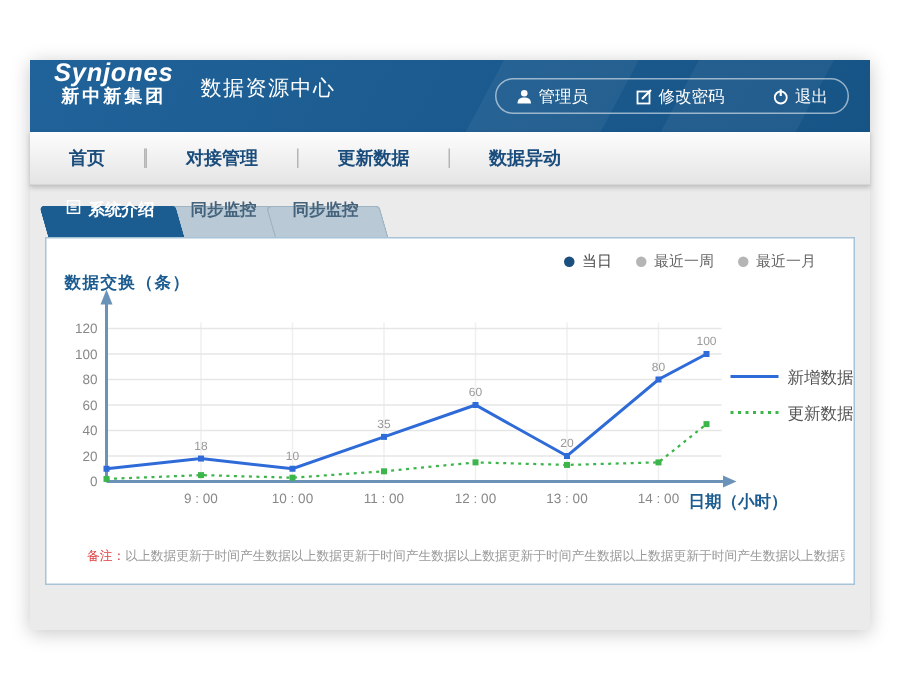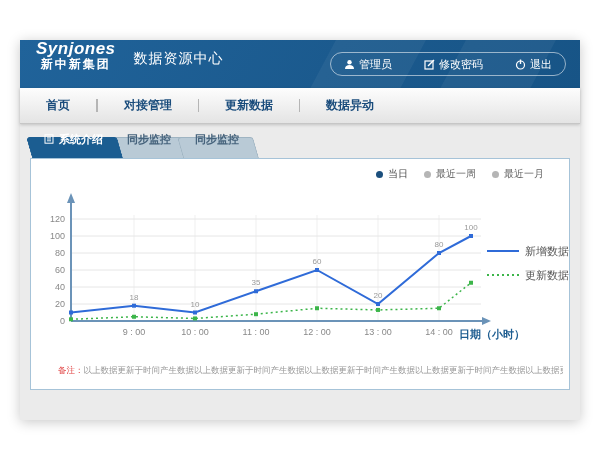--- a/index.html
+++ b/index.html
@@ -131,20 +131,21 @@
         <div class="radio-opt">
           <span class="radio-dot"></span>
           <span>最近一周</span>
         </div>
         <div class="radio-opt">
           <span class="radio-dot"></span>
           <span>最近一月</span>
         </div>
       </div>
 
+      <div class="ylabel">数据交换（条）</div>
 
       <svg id="chart-svg" width="538" height="164" viewBox="0 0 538 164">
           <line x1="103" y1="26" x2="103" y2="132" stroke="#efefef" stroke-width="1"></line>
           <line x1="164" y1="26" x2="164" y2="132" stroke="#efefef" stroke-width="1"></line>
           <line x1="225" y1="26" x2="225" y2="132" stroke="#efefef" stroke-width="1"></line>
           <line x1="286" y1="26" x2="286" y2="132" stroke="#efefef" stroke-width="1"></line>
           <line x1="347" y1="26" x2="347" y2="132" stroke="#efefef" stroke-width="1"></line>
           <line x1="408" y1="26" x2="408" y2="132" stroke="#efefef" stroke-width="1"></line>
           <text x="34" y="135" text-anchor="end" font-size="9" fill="#888">0</text>
           <line x1="40" y1="115" x2="450" y2="115" stroke="#e6e6e6" stroke-width="1"></line>

